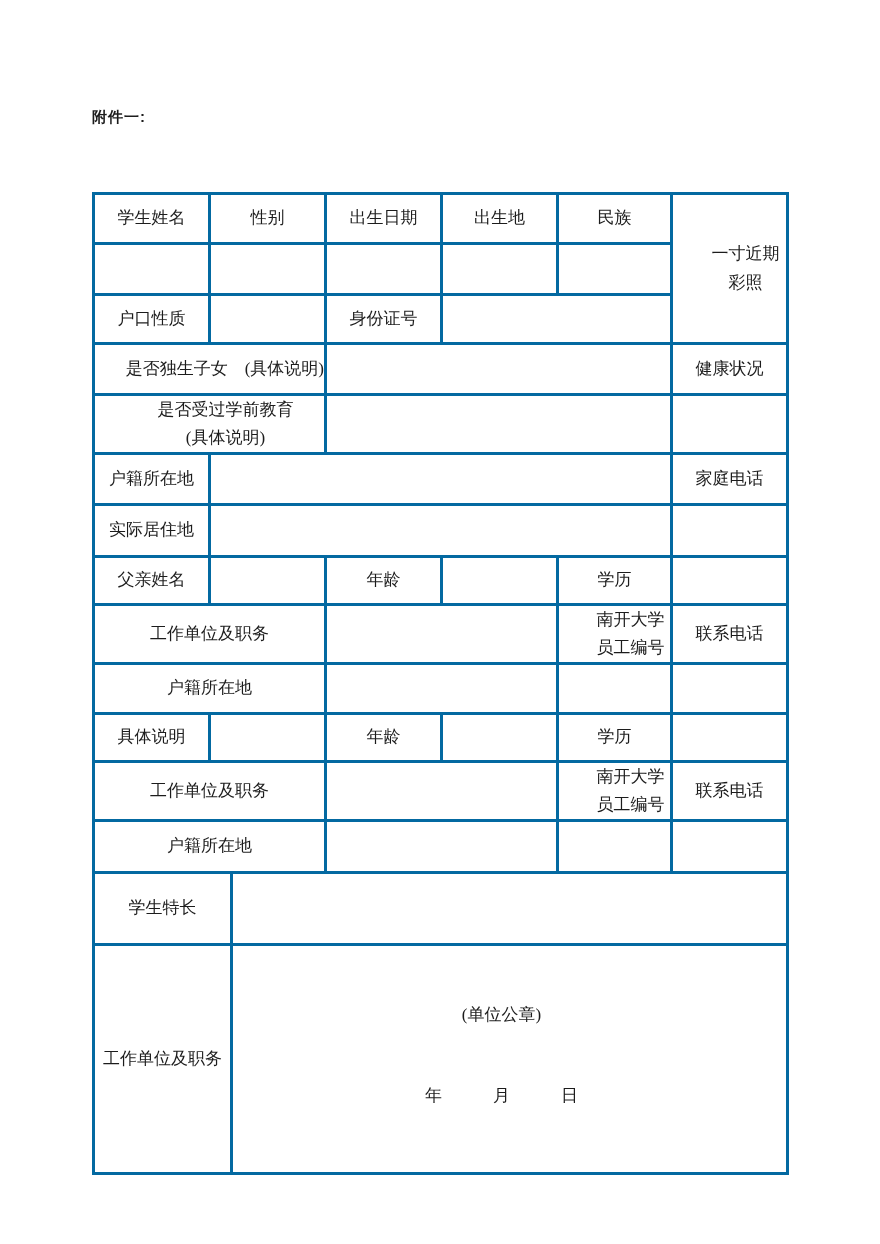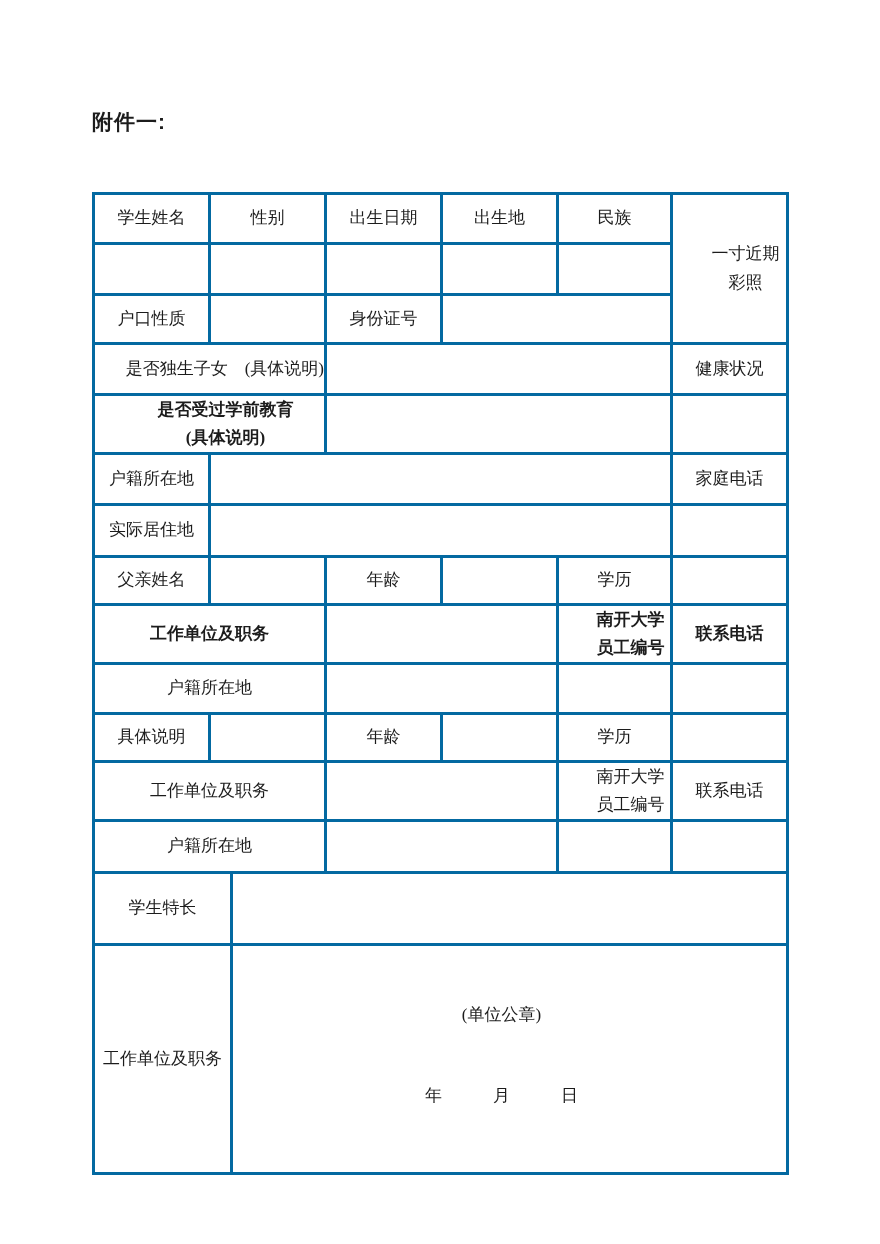--- a/index.html
+++ b/index.html
@@ -11,21 +11,21 @@
     color: #1c1c1c;
     font-family: "Liberation Serif", serif;
     overflow: hidden;
   }
   .attachment-label {
     position: absolute;
     left: 92px;
     top: 108px;
     font-family: "Liberation Sans", sans-serif;
     font-weight: bold;
-    font-size: 21px;
+    font-size: 15px;
     letter-spacing: 1px;
   }
   .form-title {
     position: absolute;
     left: 92px;
     top: 152px;
     width: 694px;
     text-align: center;
     font-family: "Liberation Sans", sans-serif;
     font-weight: bold;
@@ -55,21 +55,21 @@
   td.left-label { text-align: right; padding-left: 6px; }
   td.stamp-cell { vertical-align: bottom; }
   .stamp-block {
     text-align: center;
     padding: 0 16px 8px 0;
     line-height: 1.6;
     white-space: pre-wrap;
   }
   
   .rh-50 { height: 50px; } .rh-51 { height: 51px; } .rh-49 { height: 49px; }
-  .rh-54 { height: 54px; font-weight: bold; } .rh-52 { height: 52px; } .rh-48 { height: 48px; }
+  .rh-54 { height: 54px; } .rh-52 { height: 52px; } .rh-48 { height: 48px; }
   .rh-53 { height: 53px; } .rh-72 { height: 72px; } .rh-208 { height: 208px; }
 </style>
 </head>
 <body>
 
 <div class="page">
 
   <div class="attachment-label">附件一:</div>
 
   <table class="form-table">

